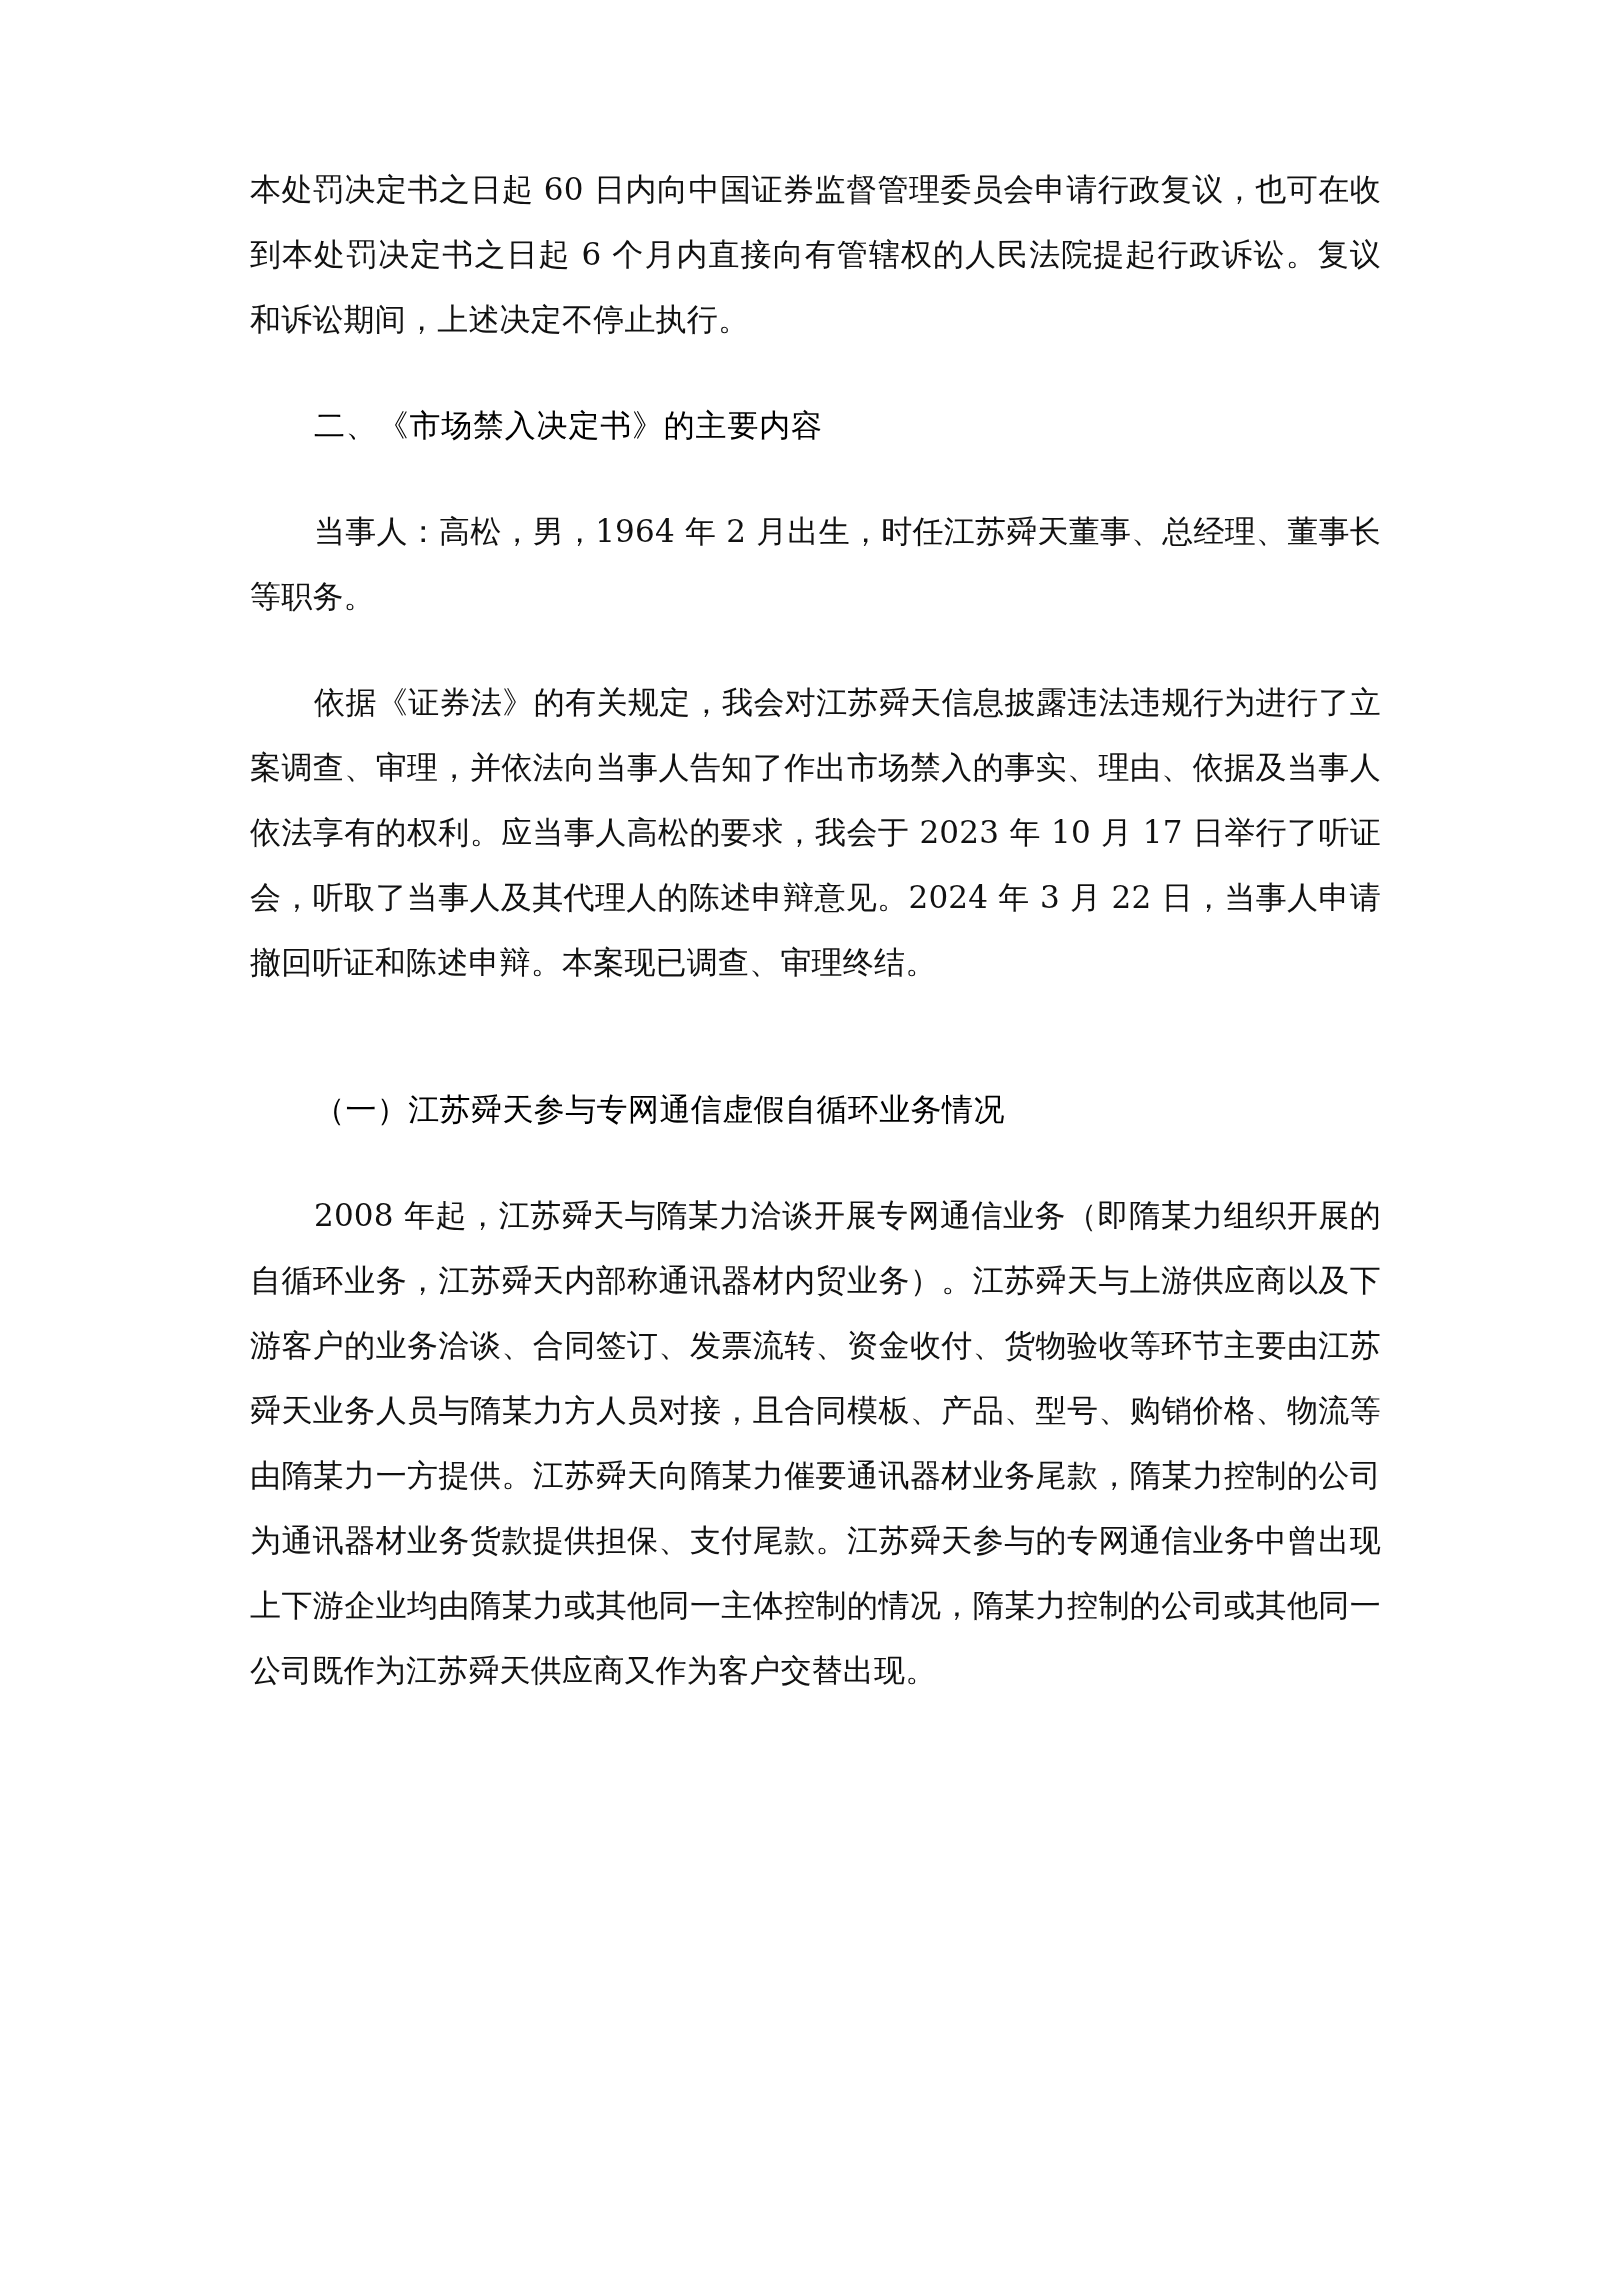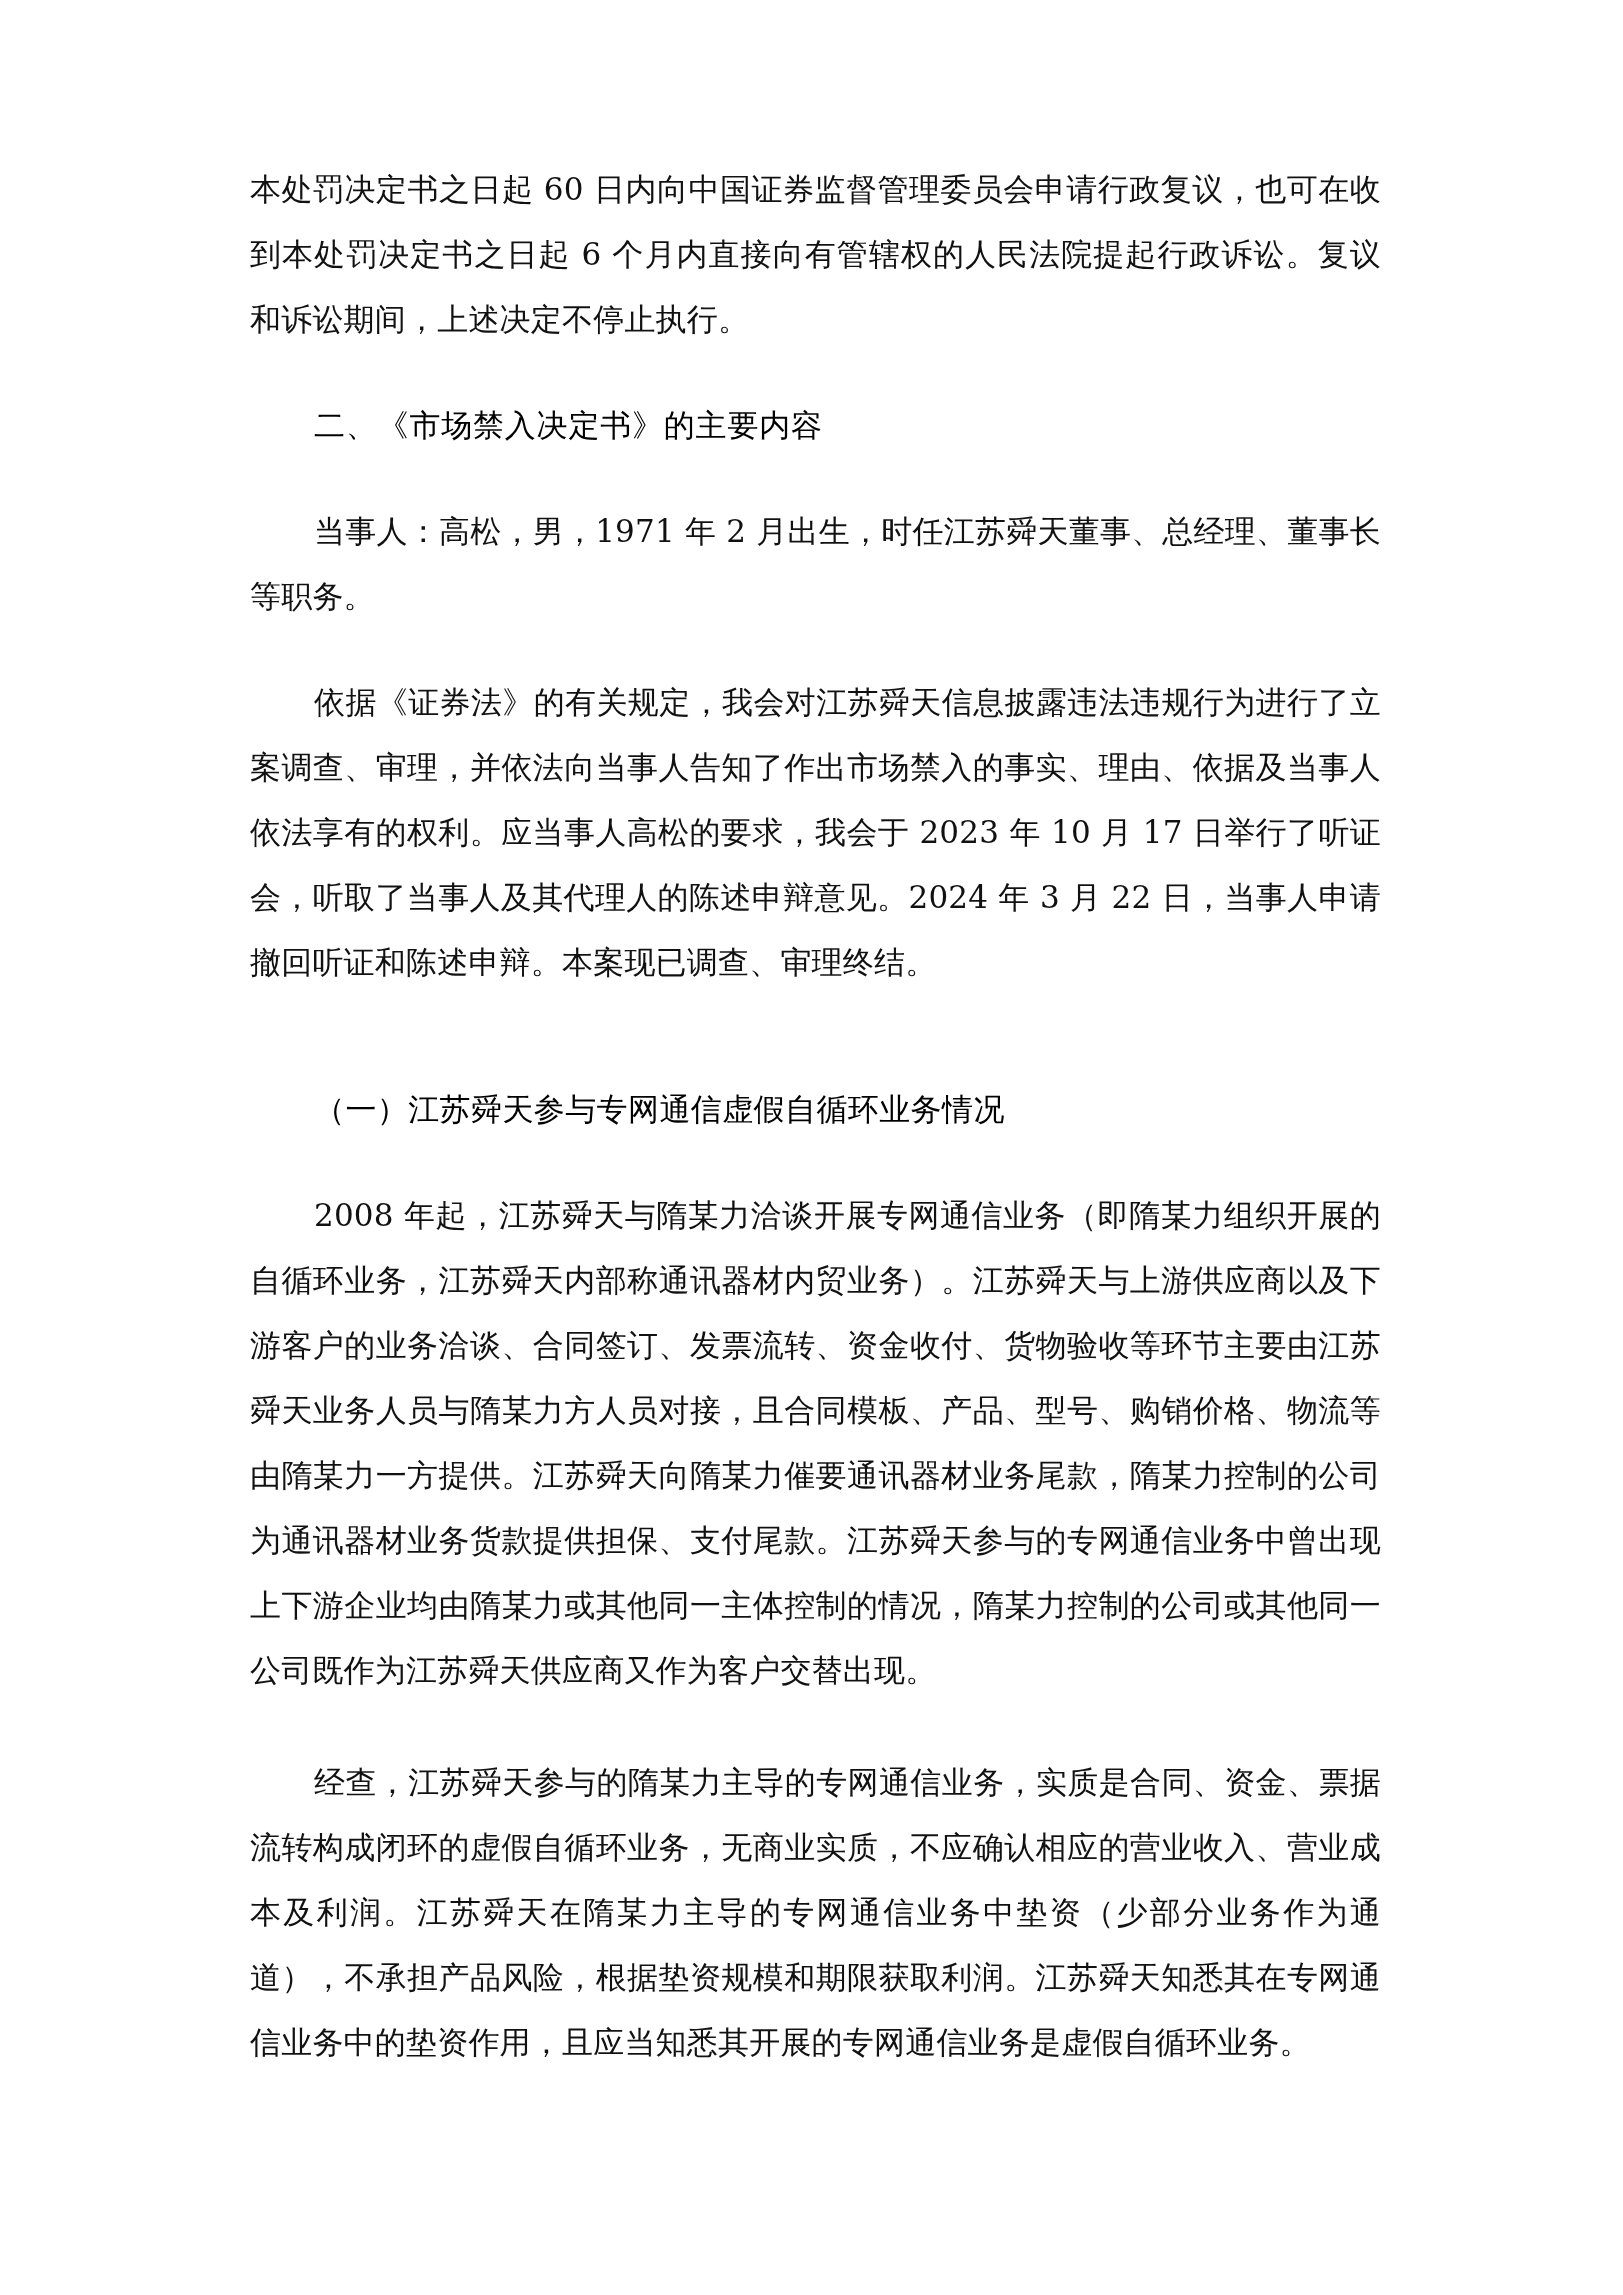--- a/index.html
+++ b/index.html
@@ -84,39 +84,38 @@
   <div class="content">
 
     <p class="para">本处罚决定书之日起 60 日内向中国证券监督管理委员会申请行政复议，也可在收到本处罚决定书之日起 6 个月内直接向有管辖权的人民法院提起行政诉讼。复议和诉讼期间，上述决定不停止执行。</p>
 
     <div class="gap-md"></div>
 
     <p class="heading">二、《市场禁入决定书》的主要内容</p>
 
     <div class="gap-md"></div>
 
-    <p class="para indent">当事人：高松，男，1971 年 2 月出生，时任江苏舜天董事、总经理、董事长等职务。</p>
+    <p class="para indent">当事人：高松，男，1964 年 2 月出生，时任江苏舜天董事、总经理、董事长等职务。</p>
 
     <div class="gap-md"></div>
 
     <p class="para indent">依据《证券法》的有关规定，我会对江苏舜天信息披露违法违规行为进行了立案调查、审理，并依法向当事人告知了作出市场禁入的事实、理由、依据及当事人依法享有的权利。应当事人高松的要求，我会于 2023 年 10 月 17 日举行了听证会，听取了当事人及其代理人的陈述申辩意见。2024 年 3 月 22 日，当事人申请撤回听证和陈述申辩。本案现已调查、审理终结。</p>
 
     <div class="gap-md"></div>
 
 
     <div class="gap-md"></div>
 
     <p class="subheading">（一）江苏舜天参与专网通信虚假自循环业务情况</p>
 
     <div class="gap-md"></div>
 
     <p class="para indent">2008 年起，江苏舜天与隋某力洽谈开展专网通信业务（即隋某力组织开展的自循环业务，江苏舜天内部称通讯器材内贸业务）。江苏舜天与上游供应商以及下游客户的业务洽谈、合同签订、发票流转、资金收付、货物验收等环节主要由江苏舜天业务人员与隋某力方人员对接，且合同模板、产品、型号、购销价格、物流等由隋某力一方提供。江苏舜天向隋某力催要通讯器材业务尾款，隋某力控制的公司为通讯器材业务货款提供担保、支付尾款。江苏舜天参与的专网通信业务中曾出现上下游企业均由隋某力或其他同一主体控制的情况，隋某力控制的公司或其他同一公司既作为江苏舜天供应商又作为客户交替出现。</p>
 
     <div class="gap-lg"></div>
 
-    <p class="para indent">经查，江苏舜天参与的隋某力主导的专网通信业务，实质是合同、资金、票据流转构成闭环的虚假自循环业务，无商业实质，不应确认相应的营业收入、营业成本及利润。江苏舜天在隋某力主导的专网通信业务中垫资（少部分业务作为通道），不承担产品风险，根据垫资规模和期限获取利润。江苏舜天知悉其在专网通信业务中的垫资作用，且应当知悉其开展的专网通信业务是虚假自循环业务。</p>
 
   </div>
 
   <div class="page-number">11</div>
 
 </div>
 
 
 </body></html>

